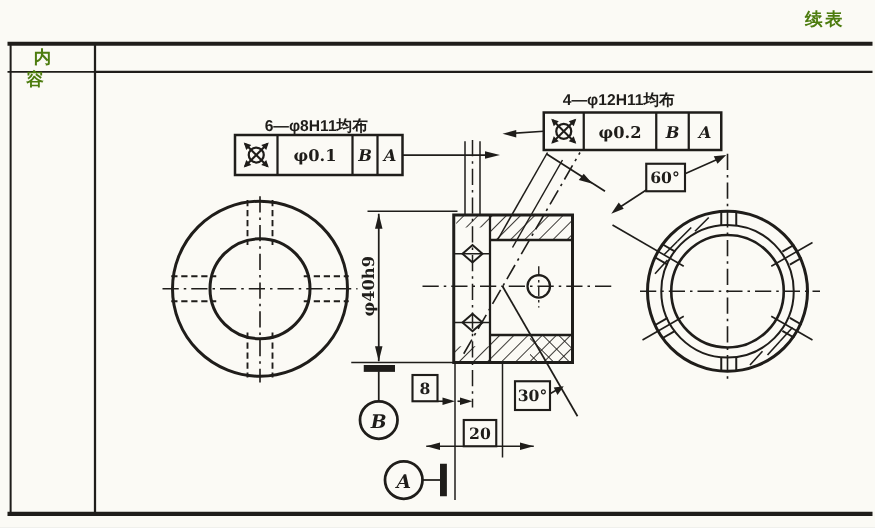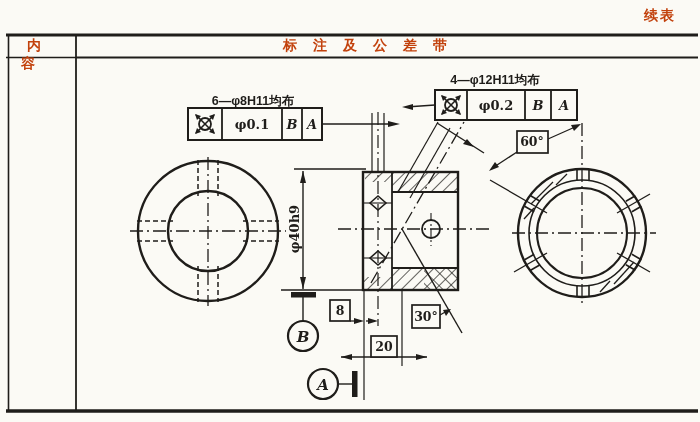--- a/index.html
+++ b/index.html
@@ -2,21 +2,21 @@
 <html><head>
 <meta charset="utf-8">
 <style>
   html,body{margin:0;padding:0;background:#e8e8e4;}
   .page{
     position:relative;width:700px;height:422px;
     background:#fbfaf5;overflow:hidden;
     font-family:"Liberation Sans",sans-serif;color:#1f1d1a;
   }
   .page svg{position:absolute;left:0;top:0;}
-  .txt{position:absolute;color:#c2410c;}
+  .txt{position:absolute;color:#4d7c0f;}
   .continued{right:24px;top:7px;font-size:14px;font-weight:700;letter-spacing:2px;}
   .hdr1{left:8px;top:37px;width:52px;text-align:center;font-size:14px;font-weight:700;letter-spacing:12px;text-indent:12px;}
   .hdr2{left:255px;top:37px;width:220px;text-align:center;font-size:14px;font-weight:700;letter-spacing:16px;text-indent:16px;}
   .rowlabel{left:9px;top:61px;width:66px;font-size:12.5px;line-height:23px;letter-spacing:1px;}
   .rowlabel span{display:block;}
   .rowlabel span:first-child{padding-left:13px;}
   .svgtext{font-family:"DejaVu Serif","Liberation Serif",serif;font-weight:700;fill:#1f1d1a;}
   .cjk{font-family:"Liberation Sans",sans-serif;font-weight:700;fill:#1f1d1a;}
   .it{font-style:italic;}
 </style>
@@ -239,15 +239,14 @@
     <polygon points="581,124 571,125 574,131" fill="#1f1d1a" stroke="none"></polygon>
     <line x1="517" y1="152" x2="494" y2="167" stroke-width="1.3"></line>
     <polygon points="489,171 499,167 495,162" fill="#1f1d1a" stroke="none"></polygon>
     <rect x="517" y="131" width="31" height="22" stroke-width="1.7" fill="#fbfaf5"></rect>
   </g>
   <text class="svgtext" x="532" y="146" text-anchor="middle" font-size="12.5">60°</text>
 </svg>
 
 <div class="txt continued">续表</div>
 <div class="txt hdr1">内容</div>
-<div class="txt hdr2">标注及公差带</div>
 
 </div>
 
 </body></html>

